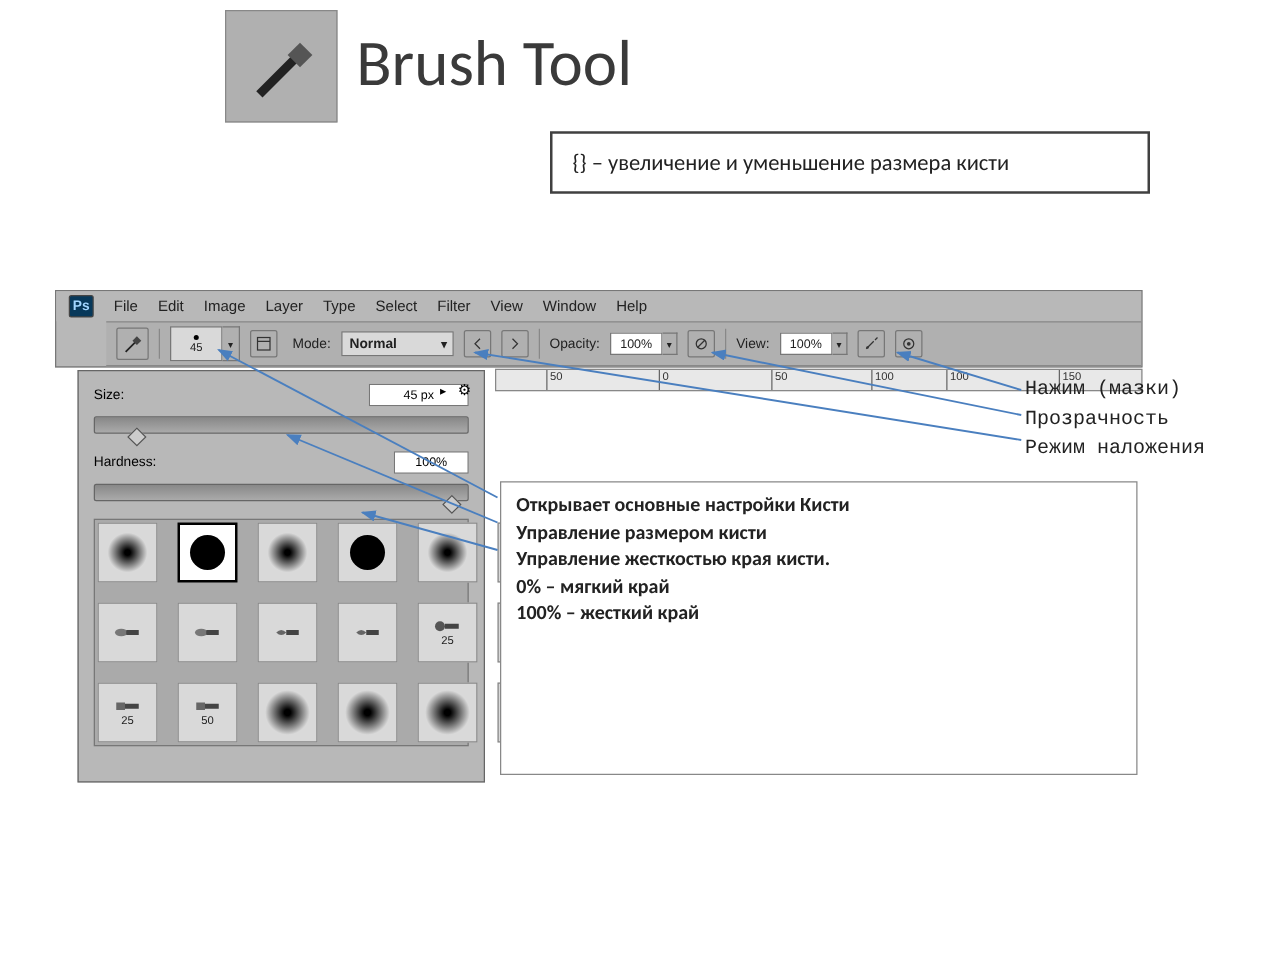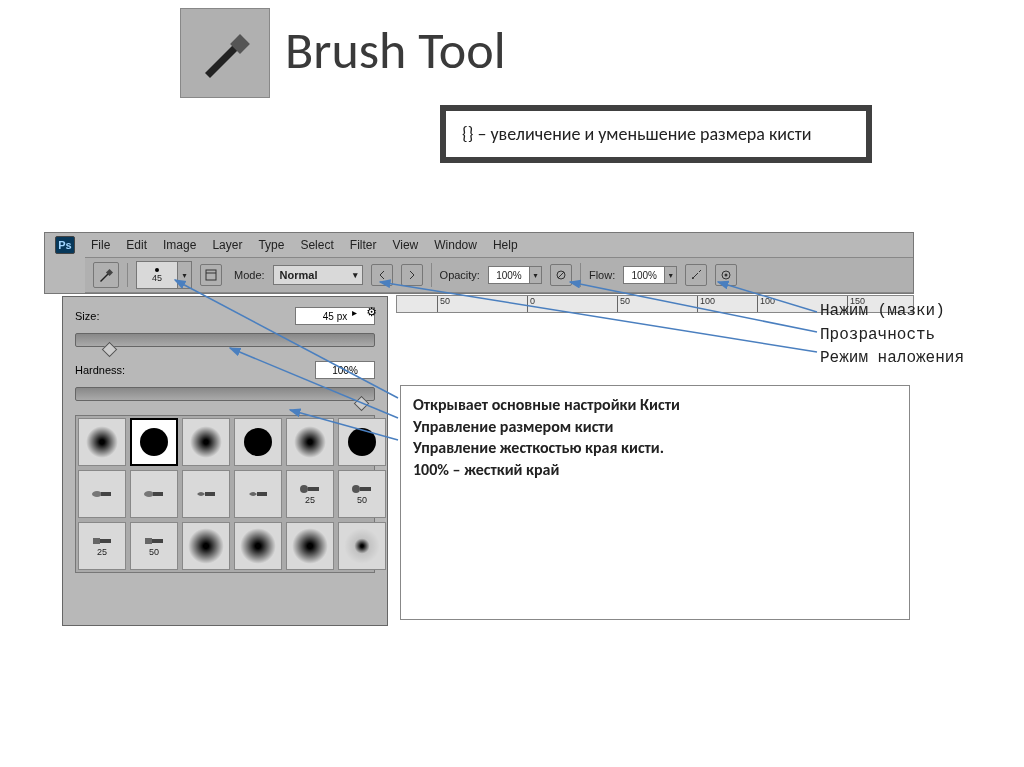--- a/index.html
+++ b/index.html
@@ -3,21 +3,21 @@
 <meta charset="utf-8">
 <style>
   * { box-sizing: border-box; margin: 0; padding: 0; }
   body { font-family: "Segoe UI", Tahoma, Arial, sans-serif; background: #fff; width: 1024px; height: 767px; position: relative; }
 
   
   .title-icon-box { position: absolute; left: 180px; top: 8px; width: 90px; height: 90px; background: #b0b0b0; border: 1px solid #888; display:flex; align-items:center; justify-content:center; }
   .title-icon-box svg { width: 60px; height: 60px; }
   .page-title { position:absolute; left:285px; top:18px; font-size:52px; color:#3a3a3a; font-weight:400; font-family: Calibri, Arial, sans-serif; }
 
-  .red-box { position:absolute; left:440px; top:105px; width:432px; border:6px solid #404040; padding:12px 16px; font-size:18px; color:#222; font-family: Calibri, Arial, sans-serif; }
+  .red-box { position:absolute; left:440px; top:105px; width:480px; border:2px solid #404040; padding:12px 16px; font-size:18px; color:#222; font-family: Calibri, Arial, sans-serif; }
 
   
   .ps-window { position:absolute; left:44px; top:232px; width:870px; background:#b8b8b8; border:1px solid #777; }
   .menu-bar { display:flex; align-items:center; gap:16px; padding:2px 10px; height:24px; background:#b8b8b8; font-size:12px; color:#222; }
   .menu-item { cursor:default; }
   .ps-logo { width:20px; height:18px; background:#07385a; color:#a2d6ff; font-weight:bold; font-size:11px; display:flex; align-items:center; justify-content:center; border:1px solid #444; border-radius:2px; }
 
   .options-bar { display:flex; align-items:center; gap:8px; padding:4px 8px; height:36px; background:#b0b0b0; border-top:1px solid #888; border-bottom:1px solid #888; font-size:11px; color:#222;margin-left:40px; }
   .tool-btn { width:26px; height:26px; background:#b0b0b0; border:1px solid #777; border-radius:2px; display:flex; align-items:center; justify-content:center; cursor:pointer; }
   .tool-btn.small { width:22px; height:22px; }
@@ -33,21 +33,21 @@
 
   .ruler { position:absolute; left:396px; top:295px; width:518px; height:18px; background:#e8e8e8; border:1px solid #888; font-size:8px; }
   .ruler .tick { position:absolute; top:0; height:100%; border-left:1px solid #666; padding-left:2px; font-size:9px; color:#333; }
 
   
   .brush-flyout { position:absolute; left:62px; top:296px; width:326px; height:330px; background:#b8b8b8; border:1px solid #666; padding:10px 12px 6px 12px; font-size:11px; }
   .flyout-row { display:flex; align-items:center; margin-bottom:8px;gap:44px; }
   .flyout-row label { flex:1; }
   .slider-track { width:100%; height:14px; background:linear-gradient(#888,#aaa); border:1px solid #666; border-radius:2px; position:relative; margin-bottom:14px; }
   .slider-thumb { position:absolute; top:10px; width:11px; height:11px; background:#ccc; border:1px solid #555; transform:rotate(45deg); }
-  .preset-grid { display:grid; grid-template-columns: repeat(6, 48px); grid-auto-rows:48px; gap:4px; background:#aaa; border:1px solid #777; padding:2px; }
+  .preset-grid { display:grid; grid-template-columns: repeat(6, 48px); grid-auto-rows:48px; gap:16px; background:#aaa; border:1px solid #777; padding:2px; }
   .preset { background:#d9d9d9; border:1px solid #888; display:flex; flex-direction:column; align-items:center; justify-content:center; font-size:9px; color:#222; }
   .preset.selected { outline:2px solid #000; outline-offset:-2px; background:#fff; }
   .brush-soft { width:32px; height:32px; background: radial-gradient(circle, #000 10%, rgba(0,0,0,0) 70%); border-radius:50%; }
   .brush-hard { width:28px; height:28px; background:#000; border-radius:50%; }
   .brush-icon-sm { width:22px; height:12px; }
   .gear-corner { position:absolute; right:10px; top:8px; font-size:12px; cursor:pointer; }
   .flyarrow { position:absolute; right:30px; top:10px; font-size:10px; }
 
   
   .callouts-right { position:absolute; left:820px; top:301px; font-size:16px; line-height:1.35; font-family: Liberation Mono, monospace; color:#222; }
@@ -129,21 +129,21 @@
       <div class="num-input">100%</div>
       <div class="num-drop">▾</div>
     </div>
     <div class="tool-btn small">
       <svg width="12" height="12" viewBox="0 0 12 12">
           <circle cx="6" cy="6" r="4" fill="none" stroke="#333"></circle>
           <path d="M3 9 L9 3" stroke="#333"></path>
         </svg>
     </div>
     <div class="divider-v"></div>
-    <span>Flow:</span>
+    <span>View:</span>
     <div style="display:flex">
       <div class="num-input">100%</div>
       <div class="num-drop">▾</div>
     </div>
     <div class="tool-btn small">
       <svg width="12" height="12" viewBox="0 0 12 12">
           <path d="M2 10 L8 4 M9 3 L11 1" stroke="#333" fill="none"></path>
           <circle cx="3" cy="9" r="1" fill="#333"></circle>
         </svg>
     </div>
@@ -276,20 +276,21 @@
 <div class="callouts-right">
   <div>Нажим (мазки)</div>
   <div>Прозрачность</div>
   <div>Режим наложения</div>
 </div>
 
 <div class="callouts-center">
   <div>Открывает основные настройки Кисти</div>
   <div>Управление размером кисти</div>
   <div>Управление жесткостью края кисти.</div>
+  <div>0% – мягкий край</div>
   <div>100% – жесткий край</div>
 </div>
 
 <svg class="arrows">
   <defs>
     <marker id="ah" markerWidth="8" markerHeight="8" refX="7" refY="3" orient="auto">
       <path d="M0,0 L8,3 L0,6 Z" fill="#4a7fbf"></path>
     </marker>
   </defs>
 

